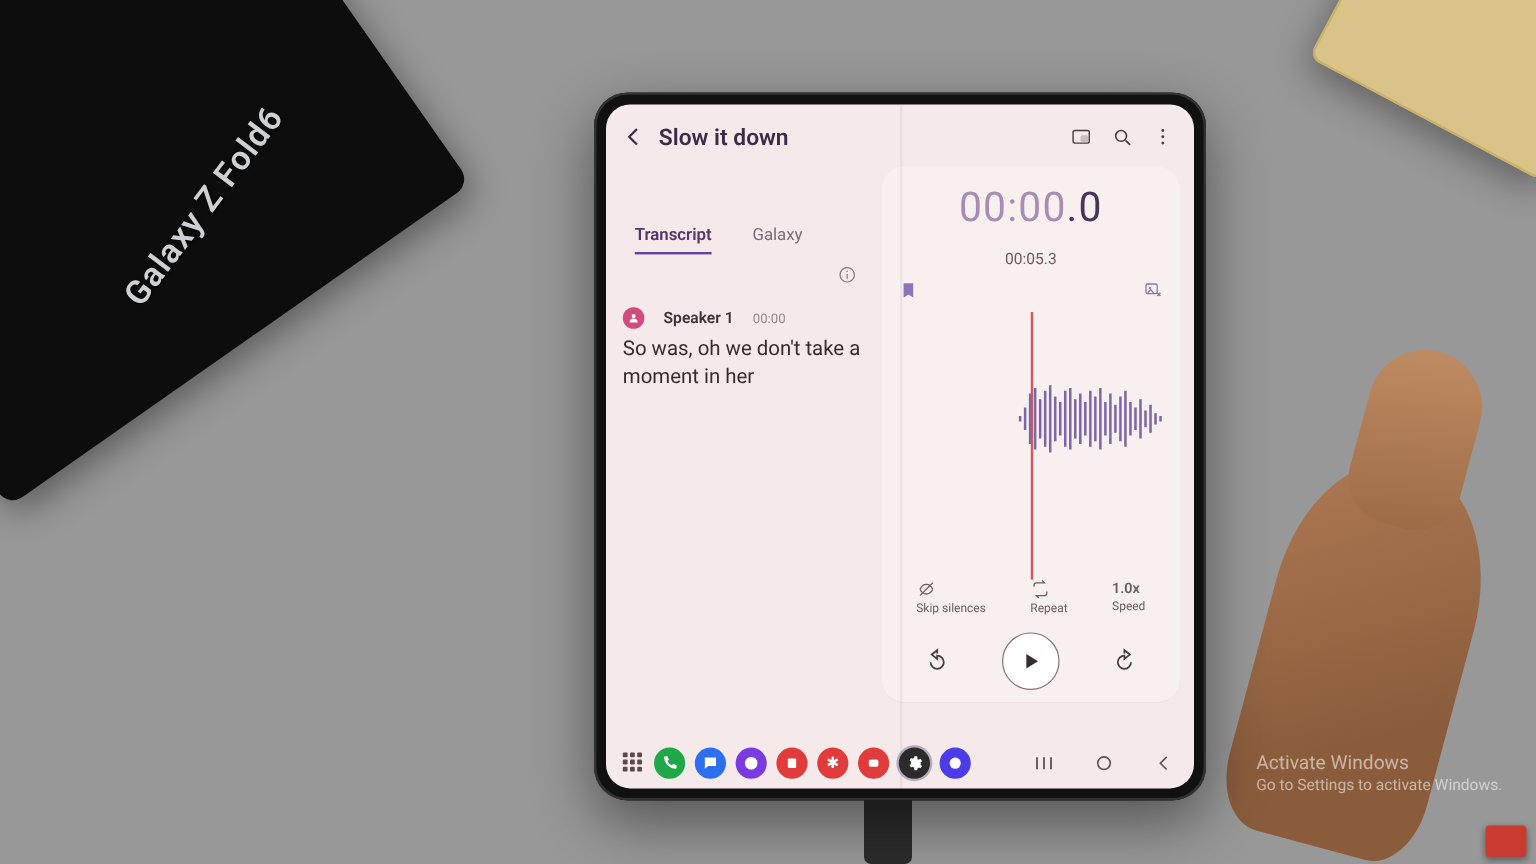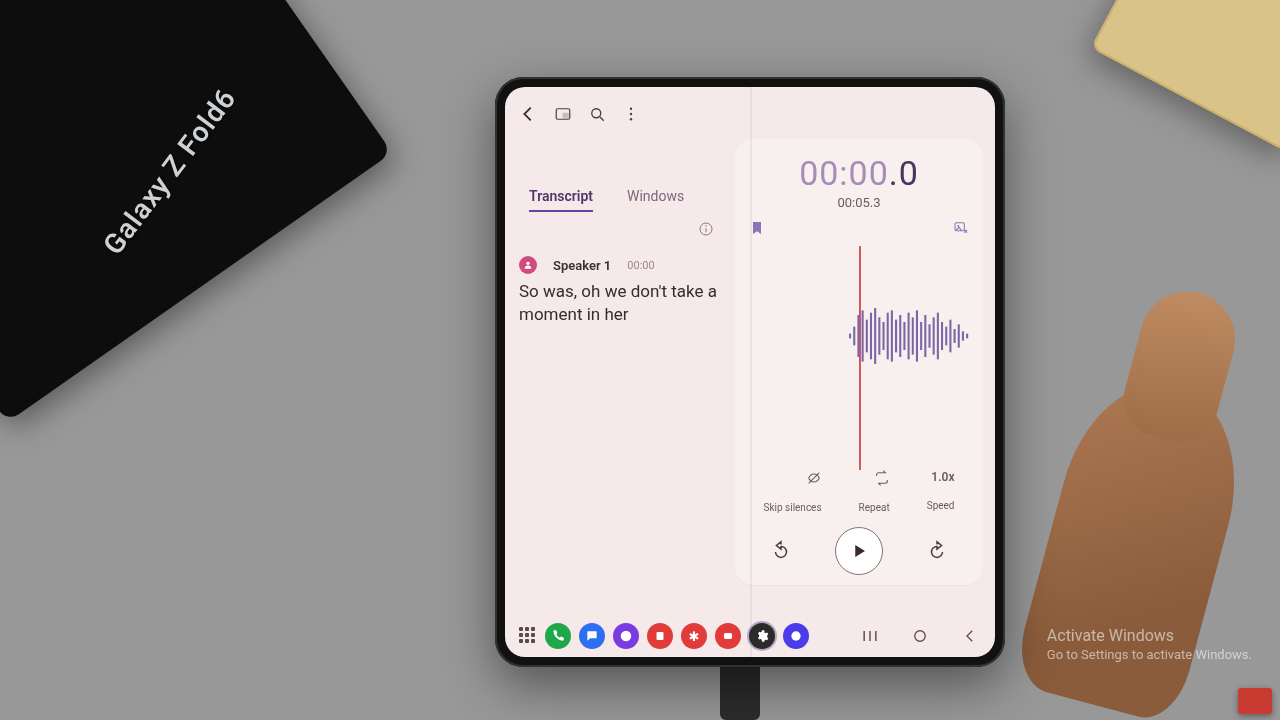--- a/index.html
+++ b/index.html
@@ -186,34 +186,34 @@
     box-shadow: 0 1px 0 rgba(0,0,0,.03);
   }
   .timer-main{
     text-align:center;
     font-size:34px;
     font-weight:400;
     letter-spacing:1px;
   }
   .timer-main .dim{color:#a98cb6;}
   .timer-main .cur{color:#4a335c;}
-  .timer-sub{text-align:center;color:#6d5a5a;font-size:13px;margin-top:2px;}
+  .timer-sub{text-align:center;color:#6d5a5a;font-size:13px;margin-top:16px;}
   .wave-row{display:flex;justify-content:space-between;margin:10px 4px 0 4px;color:#8d73b8;}
   .wave-area{
     flex:1;
     margin-top:6px;
     position:relative;
     min-height:150px;
   }
   .wave-area .centerline{
     position:absolute;top:0;bottom:0;left:50%;width:1.5px;background:#d25a5a;
   }
   .wave-svg{position:absolute;right:0;top:40%;transform:translateY(-50%);width:55%;height:70px;}
   .controls-top{display:flex;justify-content:space-around;margin-top:auto;font-size:10px;color:#6c5c5c;}
-  .controls-top .c{display:flex;flex-direction:column;align-items:flex-end;gap:16px;cursor:pointer;}
+  .controls-top .c{display:flex;flex-direction:column;align-items:flex-start;gap:3px;cursor:pointer;}
   .controls-play{display:flex;justify-content:space-around;align-items:center;margin-top:14px;}
   .round{
     width:36px;height:36px;border-radius:50%;display:flex;align-items:center;justify-content:center;cursor:pointer;color:#4a3c3c;
   }
   .play{
     width:46px;height:46px;border-radius:50%;background:#fff;border:1.5px solid #867272;display:flex;align-items:center;justify-content:center;cursor:pointer;
   }
 
   .taskbar{
     position:absolute;
@@ -272,20 +272,21 @@
 <div class="device">
   <div class="screen">
 
 
     <div class="header">
       <div class="back">
         <svg viewBox="0 0 24 24" width="22" height="22" stroke="currentColor" stroke-width="2" fill="none">
             <polyline points="15 5 8 12 15 19"></polyline>
           </svg>
       </div>
+      <div class="title">Slow it down</div>
       <div class="icon-btn">
         <svg viewBox="0 0 24 24" width="18" height="18" stroke="currentColor" stroke-width="1.6" fill="none">
             <rect x="3" y="5" width="18" height="14" rx="2"></rect>
             <rect x="12" y="11" width="7" height="6" rx="1" fill="currentColor" opacity=".25"></rect>
           </svg>
       </div>
       <div class="icon-btn">
         <svg viewBox="0 0 24 24" width="18" height="18" stroke="currentColor" stroke-width="1.8" fill="none">
             <circle cx="11" cy="11" r="6"></circle>
             <line x1="16" y1="16" x2="21" y2="21"></line>
@@ -297,21 +298,21 @@
             <circle cx="12" cy="12" r="1.6"></circle>
             <circle cx="12" cy="19" r="1.6"></circle>
           </svg>
       </div>
     </div>
 
     <div class="body">
       <div class="left-pane">
         <div class="tabs">
           <div class="tab active">Transcript</div>
-          <div class="tab">Windows</div>
+          <div class="tab">Galaxy</div>
         </div>
         <div class="info">
           <svg viewBox="0 0 24 24" width="16" height="16" stroke="currentColor" stroke-width="1.5" fill="none">
               <circle cx="12" cy="12" r="9"></circle>
               <line x1="12" y1="11" x2="12" y2="17"></line>
               <circle cx="12" cy="7.5" r="1" fill="currentColor" stroke="none"></circle>
             </svg>
         </div>
 
         <div class="speaker-row">

